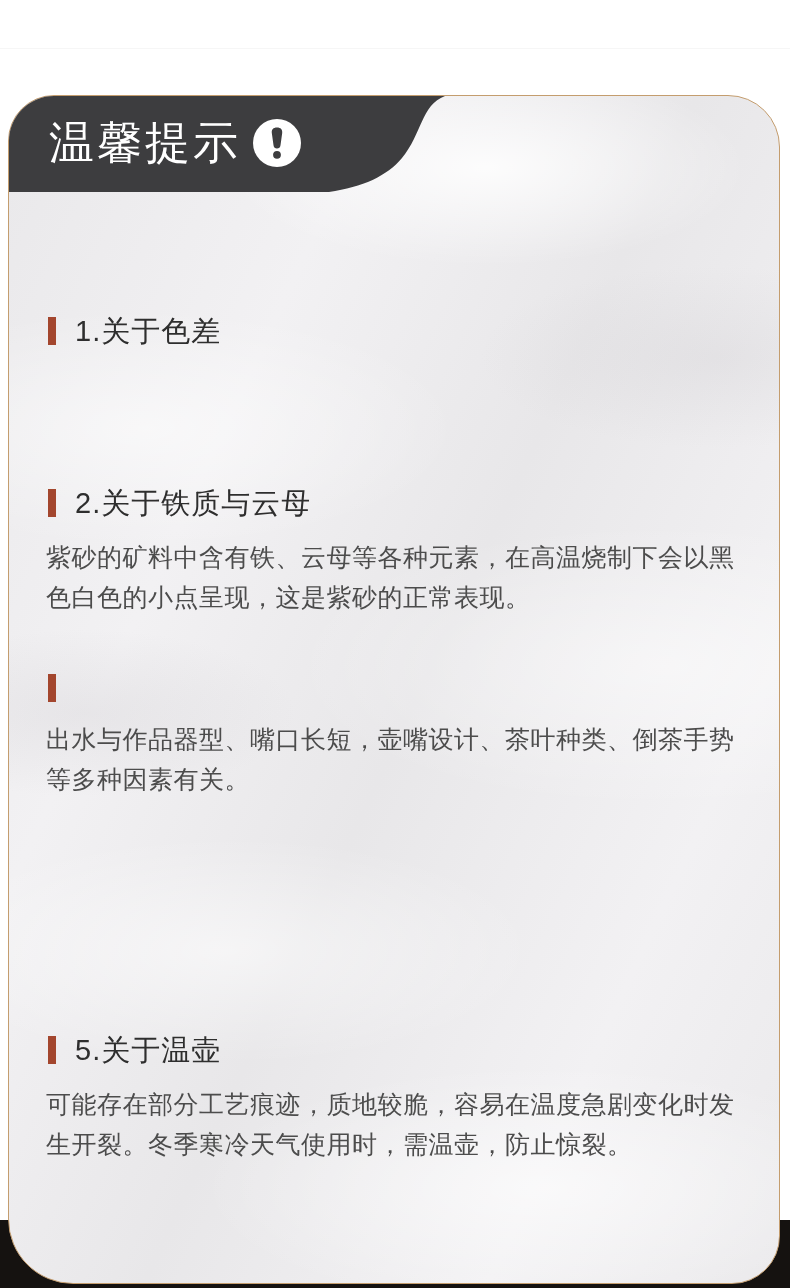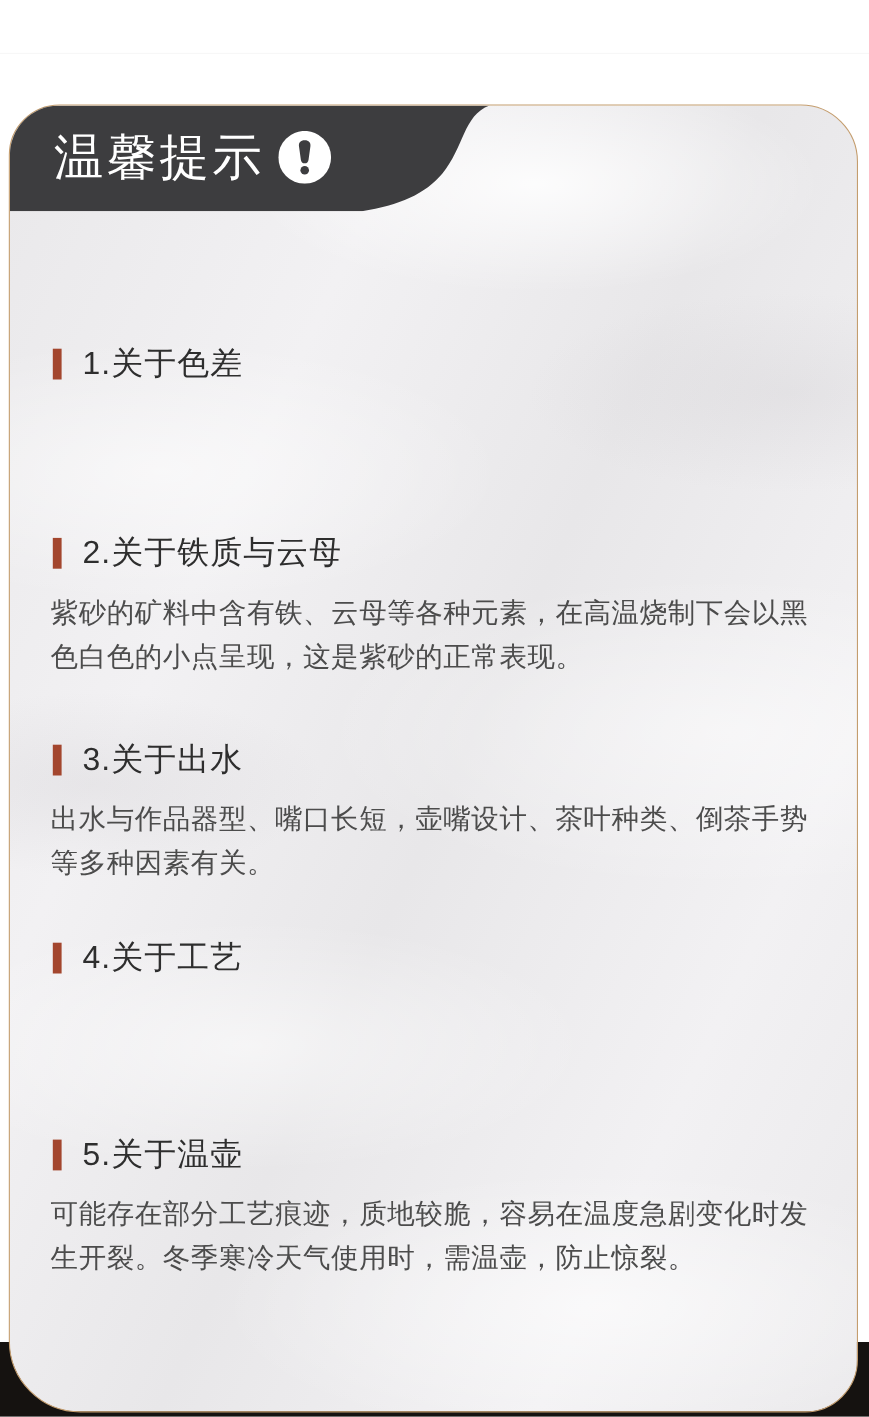--- a/index.html
+++ b/index.html
@@ -124,30 +124,25 @@
     <div class="section-heading-row">
       <span class="red-bar"></span>
       <span class="section-heading">2.关于铁质与云母</span>
     </div>
     <div class="section-body">紫砂的矿料中含有铁、云母等各种元素，在高温烧制下会以黑色白色的小点呈现，这是紫砂的正常表现。</div>
   </div>
 
   <div class="section s3">
     <div class="section-heading-row">
       <span class="red-bar"></span>
-      <span class="section-heading">3.关于出水</span>
     </div>
     <div class="section-body">出水与作品器型、嘴口长短，壶嘴设计、茶叶种类、倒茶手势等多种因素有关。</div>
   </div>
 
   <div class="section s4">
-    <div class="section-heading-row">
-      <span class="red-bar"></span>
-      <span class="section-heading">4.关于工艺</span>
-    </div>
   </div>
 
   <div class="section s5">
     <div class="section-heading-row">
       <span class="red-bar"></span>
       <span class="section-heading">5.关于温壶</span>
     </div>
     <div class="section-body">可能存在部分工艺痕迹，质地较脆，容易在温度急剧变化时发生开裂。冬季寒冷天气使用时，需温壶，防止惊裂。</div>
   </div>
 

